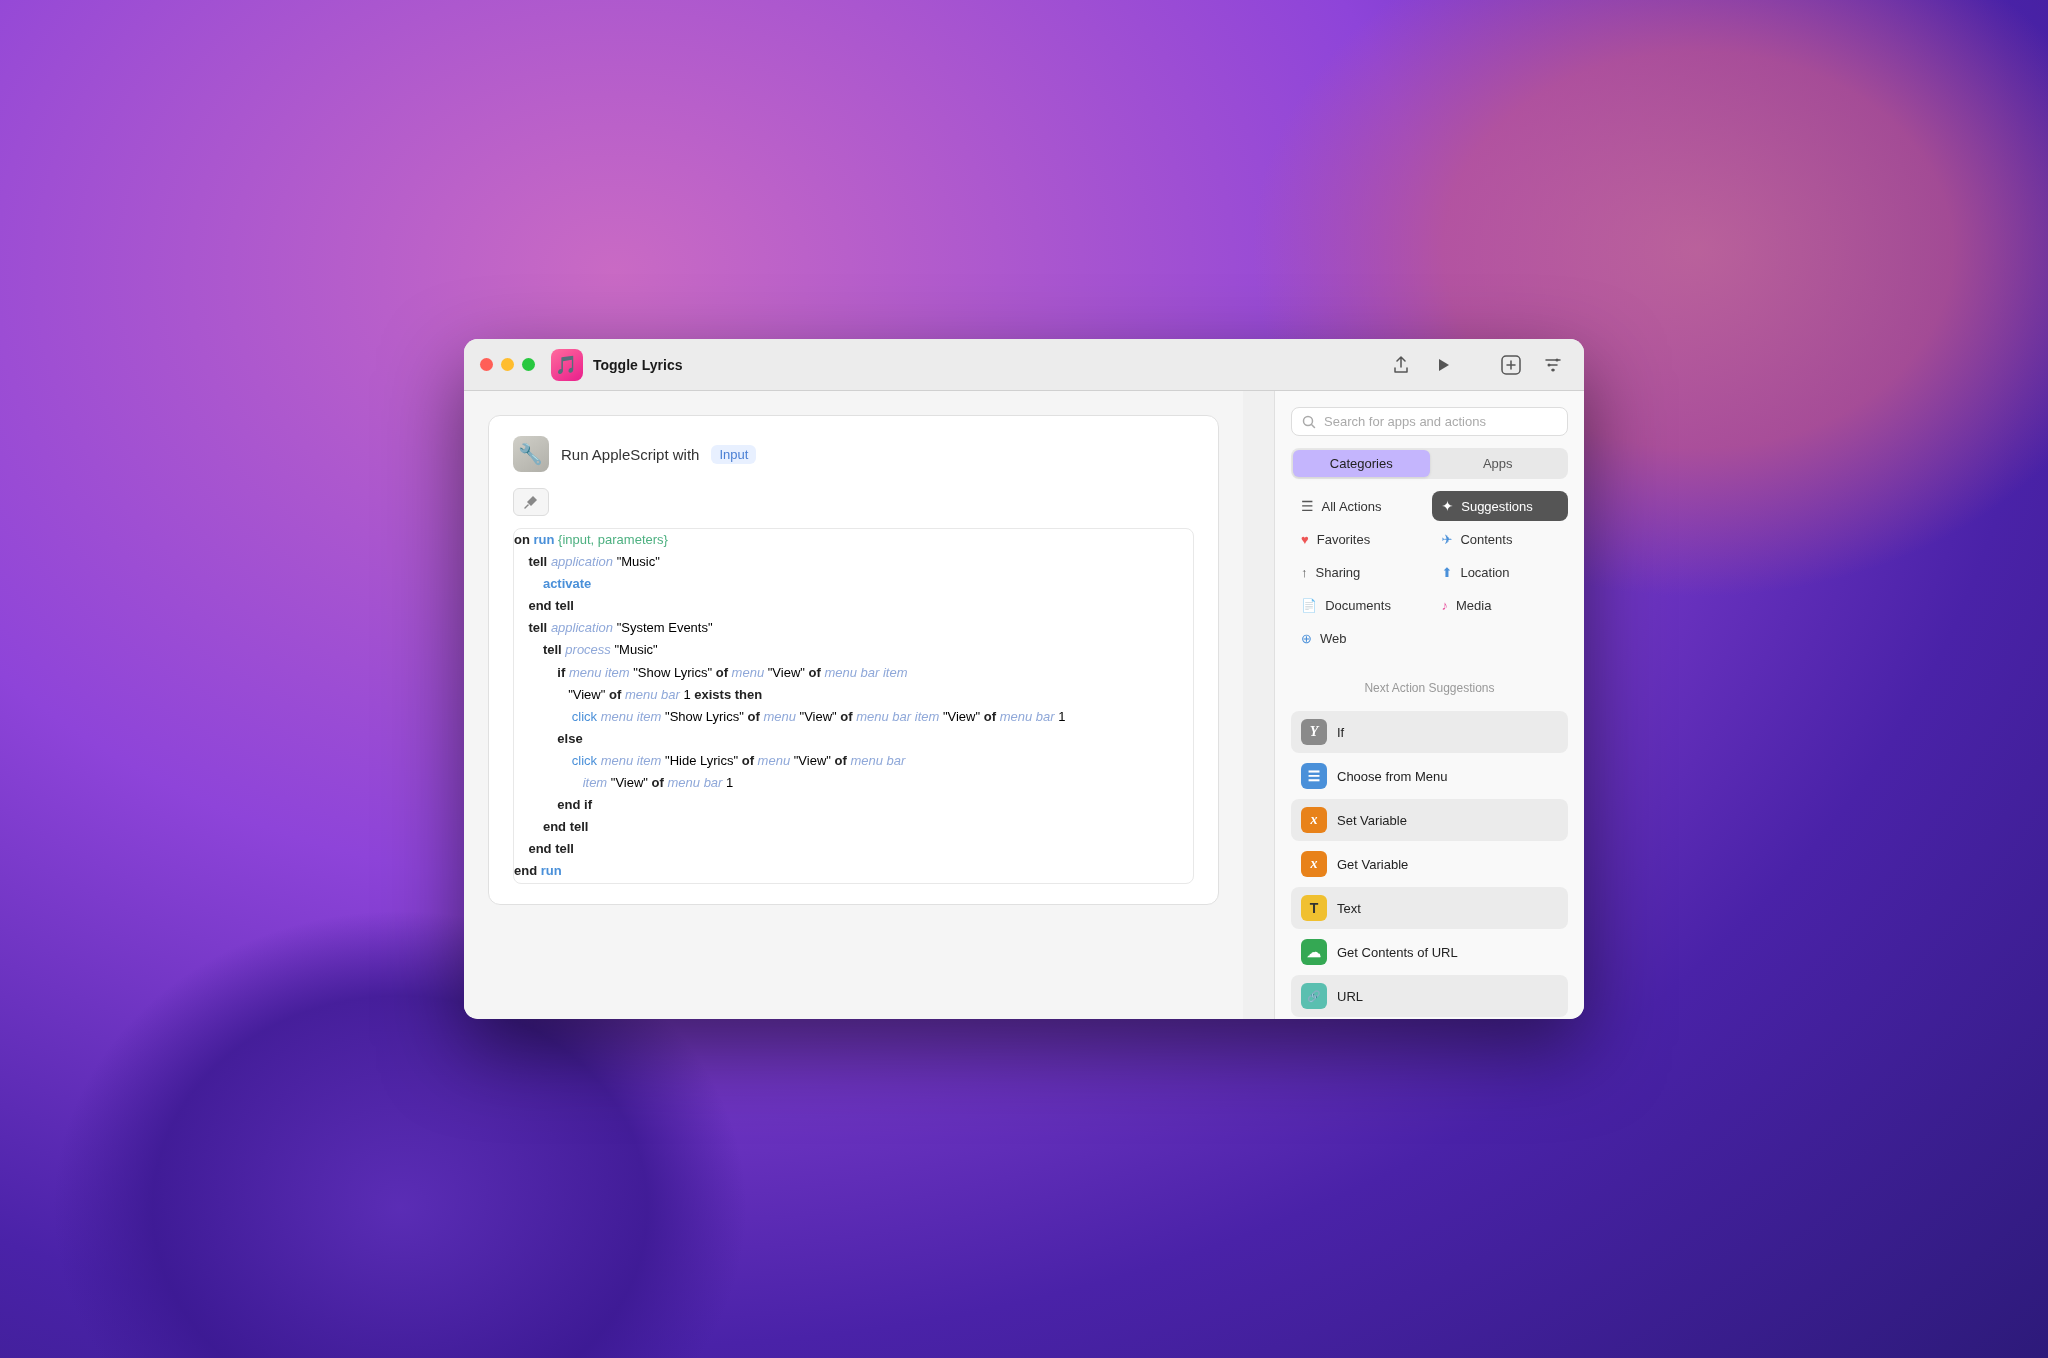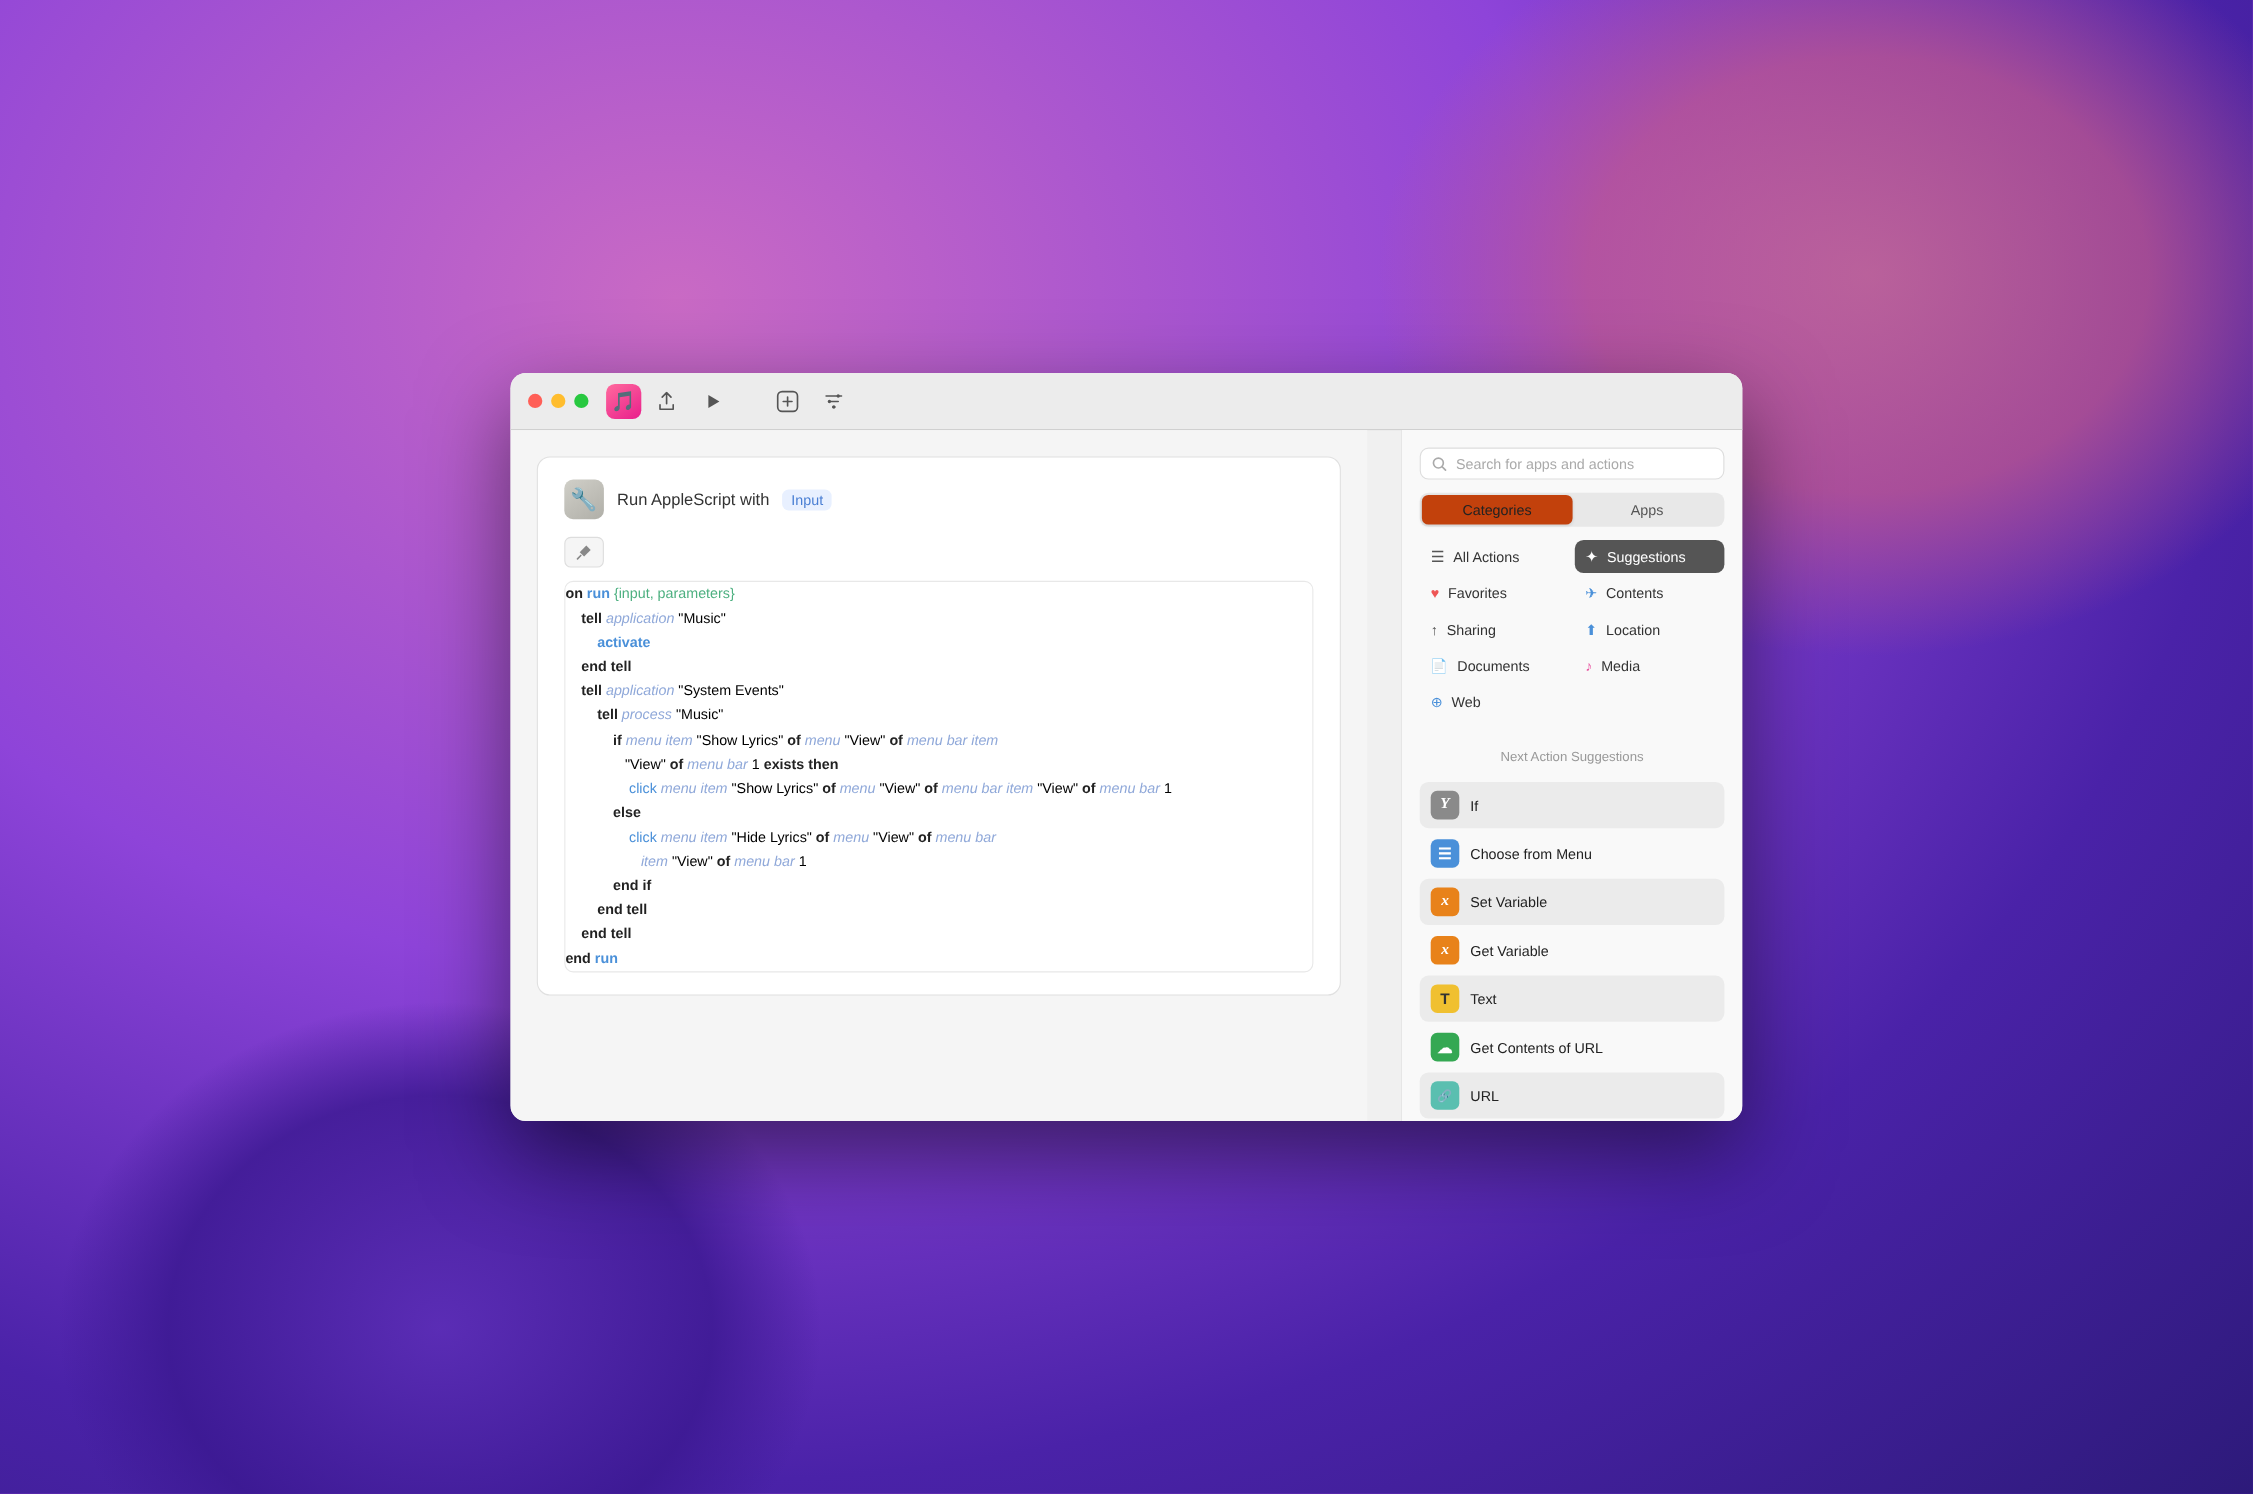--- a/index.html
+++ b/index.html
@@ -268,21 +268,21 @@
       text-align: center;
       padding: 6px 0;
       border-radius: 6px;
       font-size: 13px;
       font-weight: 500;
       cursor: pointer;
       color: #555;
     }
 
     .tab.active {
-      background: #c2410c;
+      background: #c4b5fd;
       color: #222;
       box-shadow: 0 1px 3px rgba(0,0,0,0.1);
     }
 
     .categories-grid {
       display: grid;
       grid-template-columns: 1fr 1fr;
       gap: 4px;
     }
 
@@ -358,20 +358,21 @@
 
   <div class="titlebar">
     <div class="traffic-lights">
       <div class="traffic-light close"></div>
       <div class="traffic-light minimize"></div>
       <div class="traffic-light maximize"></div>
     </div>
     <div class="app-icon">
       <span>🎵</span>
     </div>
+    <span class="window-title">Toggle Lyrics</span>
     <div class="titlebar-actions">
       <button class="titlebar-btn">
         <svg width="18" height="18" viewBox="0 0 18 18" fill="none">
           <path d="M9 1v10M5 5l4-4 4 4M3 12v4h12v-4" stroke="#555" stroke-width="1.5" stroke-linecap="round" stroke-linejoin="round"></path>
         </svg>
       </button>
       <button class="titlebar-btn">
         <svg width="18" height="18" viewBox="0 0 18 18" fill="none">
           <path d="M5 3l10 6-10 6V3z" fill="#555"></path>
         </svg>

